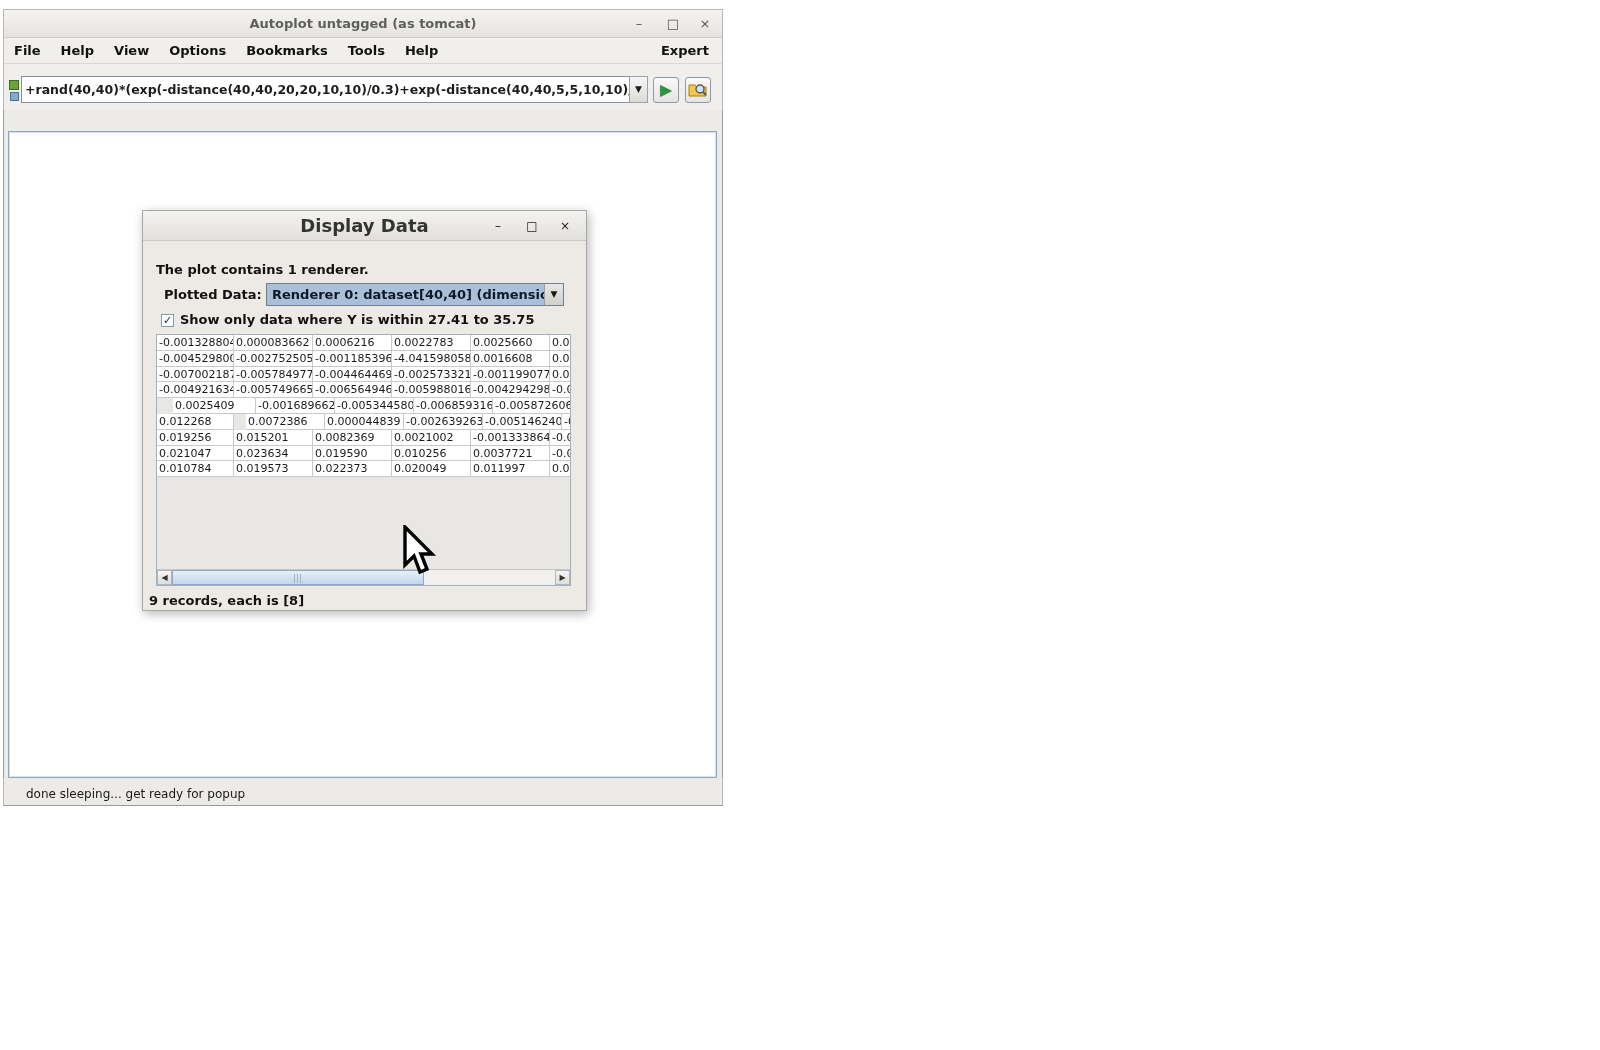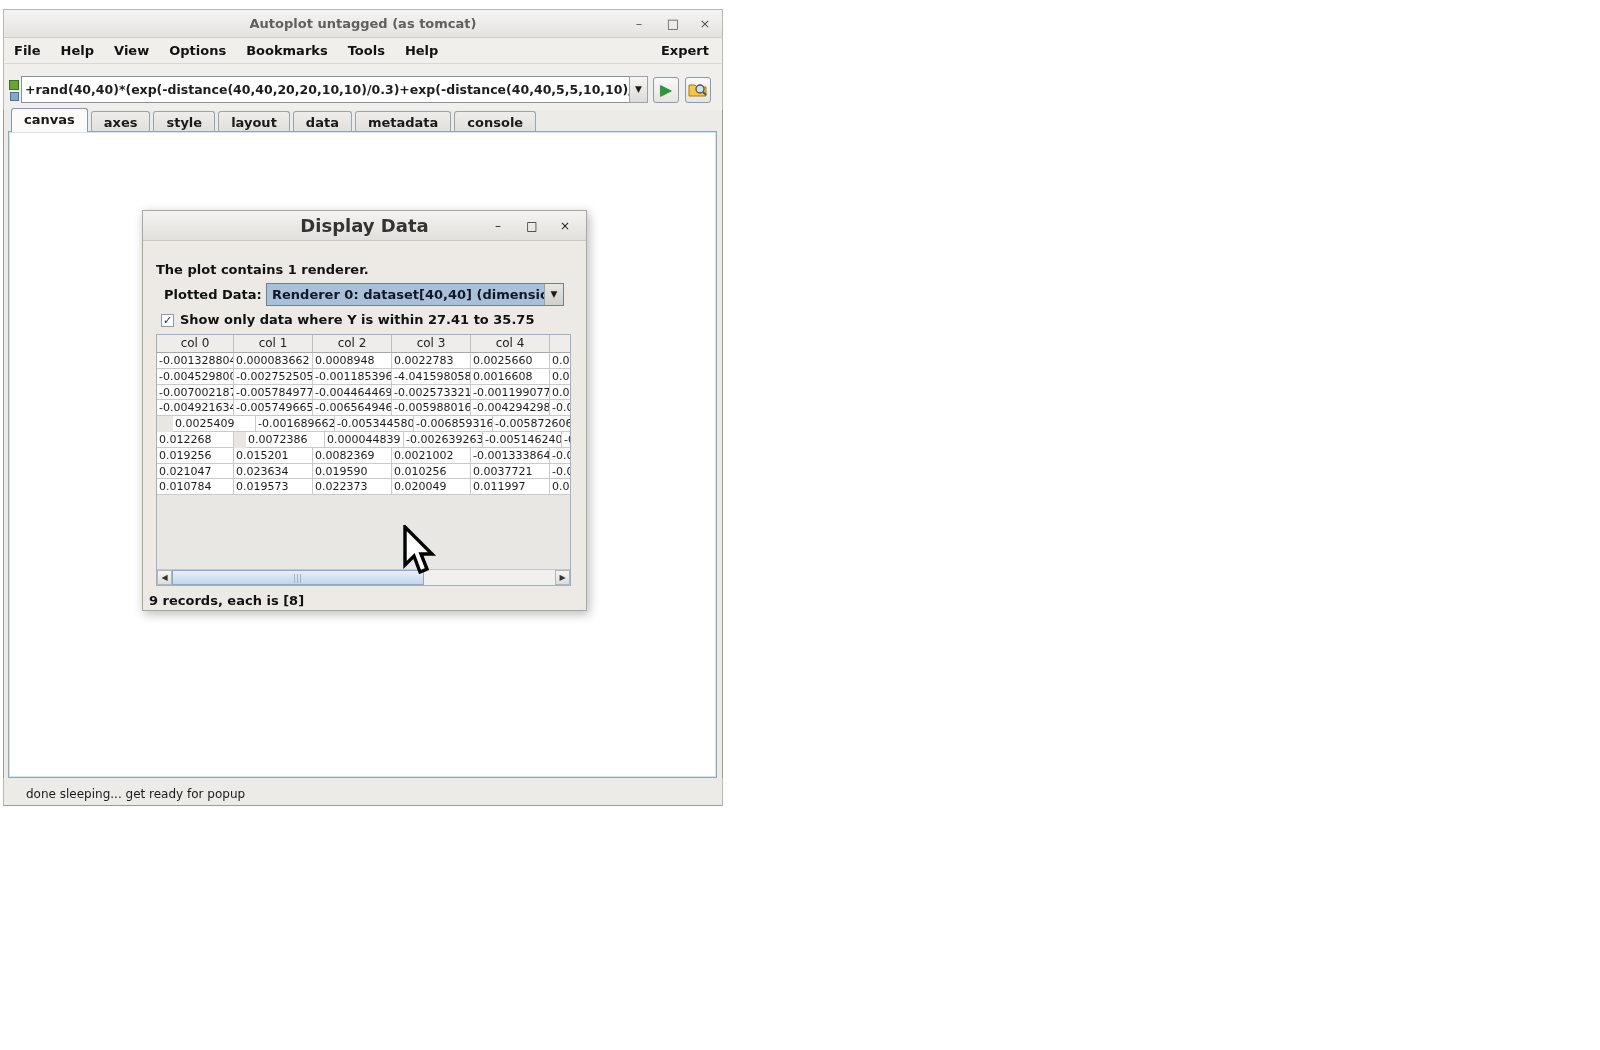--- a/index.html
+++ b/index.html
@@ -163,29 +163,20 @@
   <div class="abs combo-drop-btn"><span>▼</span></div>
   <div class="abs tool-btn play-btn"><span class="play-glyph">▶</span></div>
   <div class="abs tool-btn browse-btn">
     <svg width="20" height="18" viewBox="0 0 20 18" style="margin-top:3px;">
       <path d="M1 4 L7 4 L9 6 L18 6 L18 15 L1 15 Z" fill="#F5C64C" stroke="#A87B12" stroke-width="1"></path>
       <circle cx="12" cy="8" r="4" fill="#CFE4F2" stroke="#555" stroke-width="1.4"></circle>
       <line x1="15" y1="11" x2="18" y2="14" stroke="#555" stroke-width="2"></line>
     </svg>
   </div>
 
-  <div class="abs tabbar">
-      <div class="tab active">canvas</div>
-      <div class="tab">axes</div>
-      <div class="tab">style</div>
-      <div class="tab">layout</div>
-      <div class="tab">data</div>
-      <div class="tab">metadata</div>
-      <div class="tab">console</div>
-    </div>
 
   <div class="abs content"></div>
 
   <div class="abs plot-box"></div>
   <div class="abs y-minor"></div>
   <div class="abs x-minor"></div>
   <div class="abs" id="tick-layer">
       <div class="abs tick-line" style="left: 88px; top: 213px; width: 12px; height: 1px;"></div>
       <div class="abs y-tick-label" style="left: 52px; top: 204px;">40</div>
       <div class="abs tick-line" style="left: 88px; top: 328px; width: 12px; height: 1px;"></div>
@@ -237,31 +228,23 @@
       <div class="combo-value">Renderer 0: dataset[40,40] (dimension...</div>
       <div class="combo-arrow">▼</div>
     </div>
 
     <div class="abs checkbox">✓</div>
     <div class="abs check-label">Show only data where Y is within 27.41 to 35.75</div>
 
     <div class="abs scrollpane">
       <div id="data-table">
           <div class="trow">
-            <div class="th" style="width: 77px;">col 0</div>
-            <div class="th" style="width: 79px;">col 1</div>
-            <div class="th" style="width: 79px;">col 2</div>
-            <div class="th" style="width: 79px;">col 3</div>
-            <div class="th" style="width: 79px;">col 4</div>
-            <div class="th" style="width: 40px;"></div>
-          </div>
-          <div class="trow">
             <div class="td" style="width: 77px;">-0.001328804...</div>
             <div class="td" style="width: 79px;">0.000083662</div>
-            <div class="td" style="width: 79px;">0.0008948</div>
+            <div class="td" style="width: 79px;">0.0006216</div>
             <div class="td" style="width: 79px;">0.0022783</div>
             <div class="td" style="width: 79px;">0.0025660</div>
             <div class="td" style="width: 40px;">0.00</div>
           </div>
           <div class="trow">
             <div class="td" style="width: 77px;">-0.004529800...</div>
             <div class="td" style="width: 79px;">-0.002752505...</div>
             <div class="td" style="width: 79px;">-0.001185396...</div>
             <div class="td" style="width: 79px;">-4.041598058...</div>
             <div class="td" style="width: 79px;">0.0016608</div>

